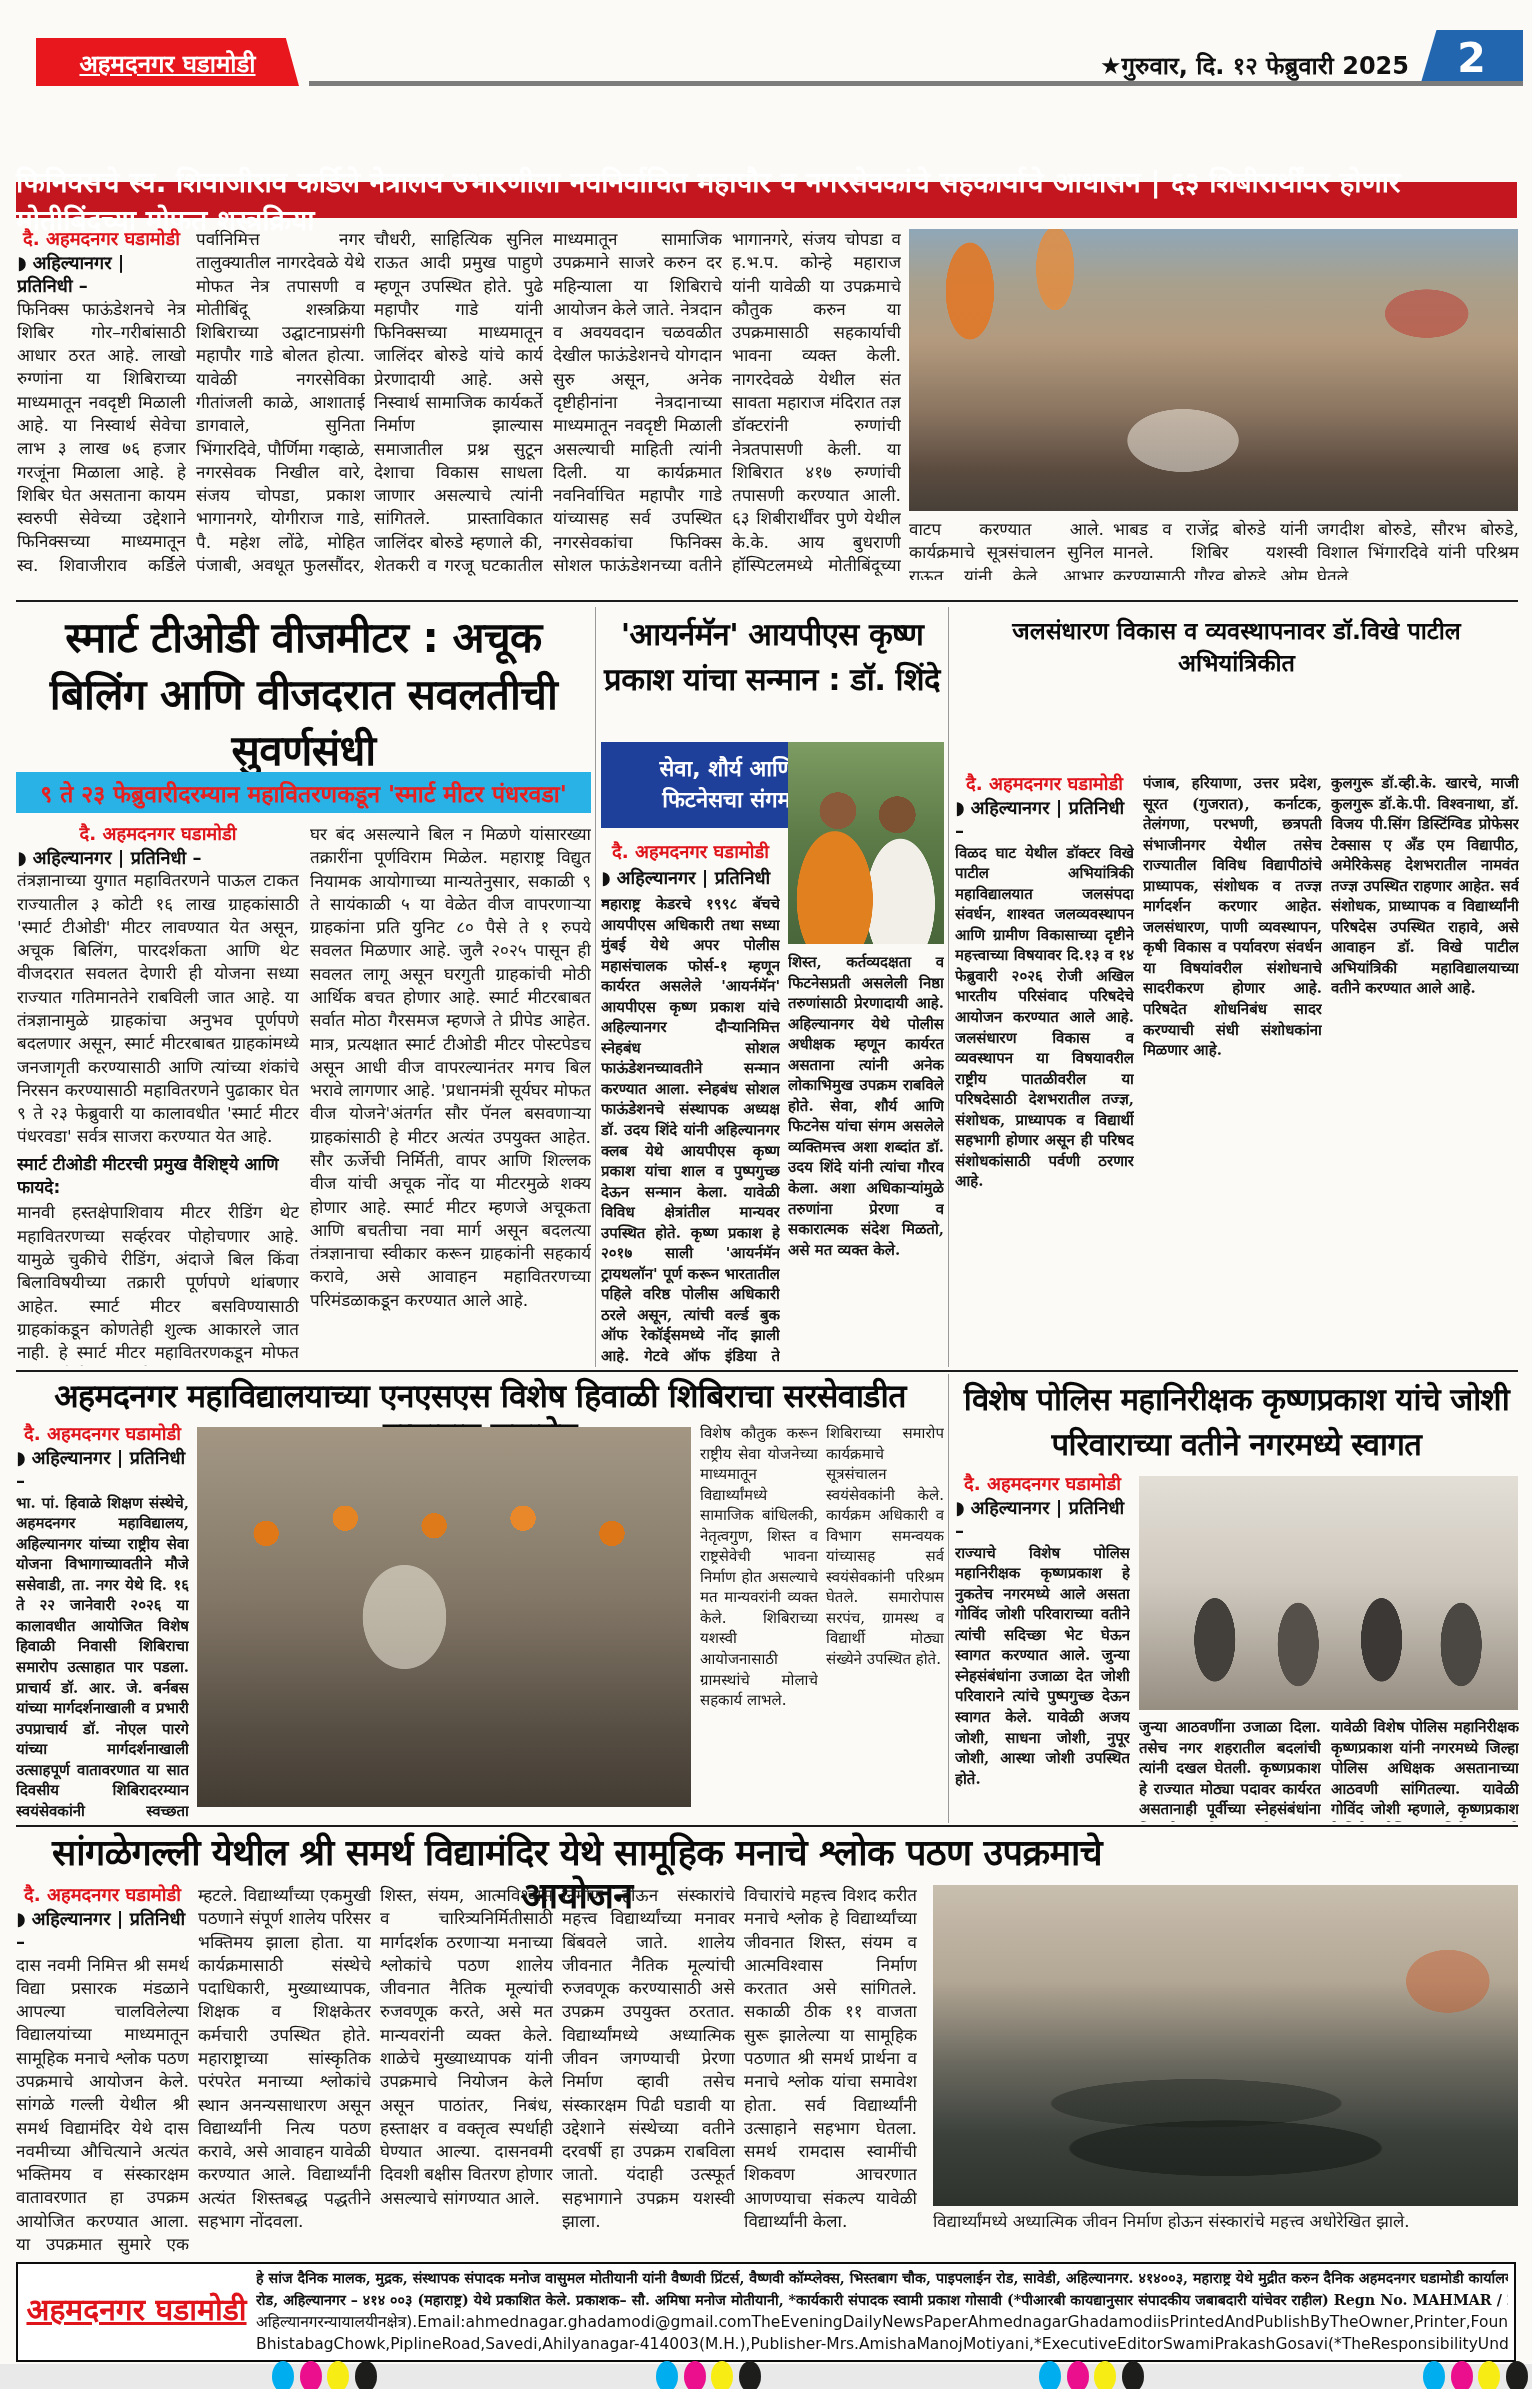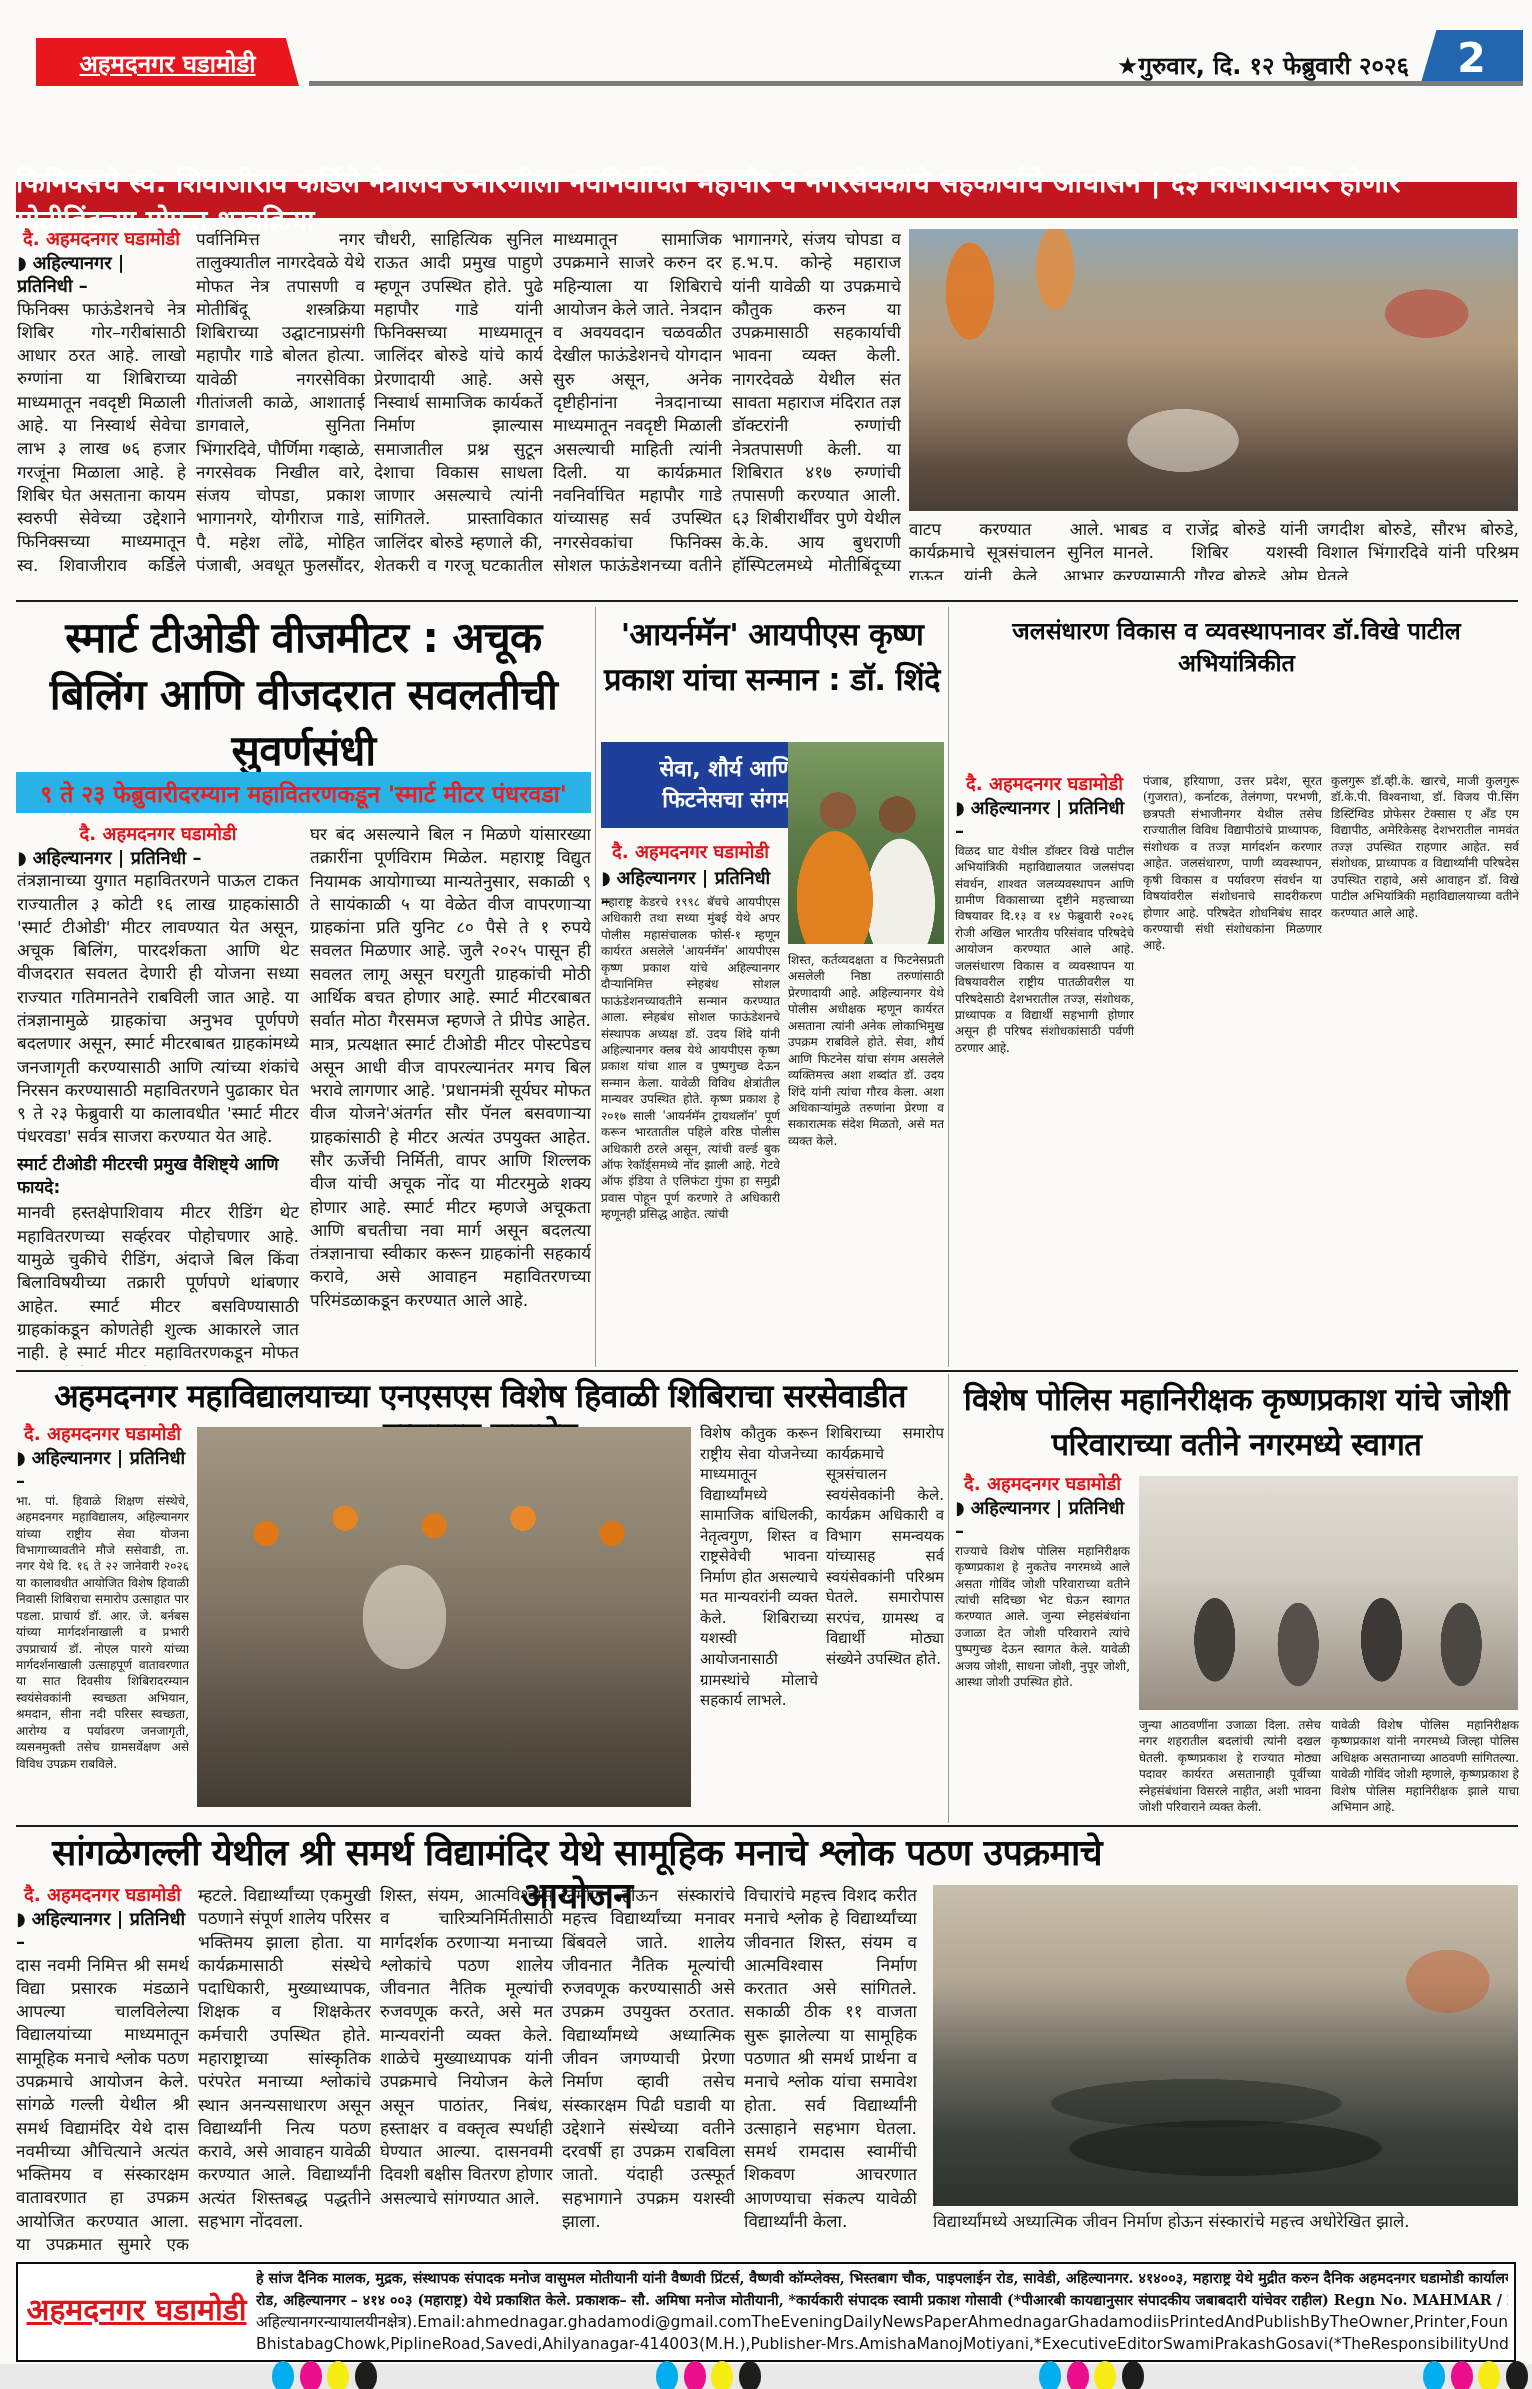--- a/index.html
+++ b/index.html
@@ -4,39 +4,39 @@
 <style>
   html,body{margin:0;padding:0;background:#dedcd6;}
   .page{position:relative;width:1533px;height:2389px;background:#fbfaf6;overflow:hidden;
         font-family:"DejaVu Serif",serif;color:#121212;}
   .abs{position:absolute;}
   .headline{font-family:"DejaVu Sans",sans-serif;font-weight:800;color:#0a0a0a;text-align:center;letter-spacing:-0.6px;}
   .kicker{font-family:"DejaVu Sans",sans-serif;font-weight:700;color:#0a0a0a;text-align:center;}
   .credit{font-family:"DejaVu Sans",sans-serif;font-weight:700;color:#e0151c;text-align:center;font-size:18.3px;line-height:1.25;}
   .byline{font-family:"DejaVu Sans",sans-serif;font-weight:700;font-size:18px;line-height:1.3;color:#111;}
   .bodytext{font-size:17px;line-height:1.37;text-align:justify;color:#161616;}
-  .sm{font-size:12px;}
+  .sm{font-size:15px;font-weight:bold;}
   .xs{font-size:15px;}
   .bar{display:flex;align-items:center;justify-content:center;font-family:"DejaVu Sans",sans-serif;font-weight:700;}
   .photo{background-size:cover;background-color:#9a9183;}
   .rule{background:#1c1c1c;}
   .vrule{background:#9a9a9a;}
   .feature-head{font-weight:700;font-family:"DejaVu Sans",sans-serif;font-size:17px;margin:3.4px 0;}
   .footer-line{white-space:nowrap;overflow:hidden;}
   .dot{display:inline-block;width:22px;height:31px;border-radius:50%;margin:0 2.9px;vertical-align:middle;}
 </style>
 </head>
 <body>
 
 <div class="page">
 
   <div class="abs" style="left:36px;top:38px;width:263px;height:48px;background:#e8171d;clip-path:polygon(0 0,95% 0,100% 100%,0 100%);display:flex;align-items:center;justify-content:center;">
     <span style="color:#fff;font-family:'DejaVu Sans',sans-serif;font-weight:800;font-size:24px;text-decoration:underline;">अहमदनगर घडामोडी</span>
   </div>
-  <div class="abs" style="left:1088px;top:48px;width:321px;text-align:right;font-family:'DejaVu Sans',sans-serif;font-weight:700;font-size:24px;color:#101010;">★गुरुवार, दि. १२ फेब्रुवारी २०२६</div>
+  <div class="abs" style="left:1088px;top:48px;width:321px;text-align:right;font-family:'DejaVu Sans',sans-serif;font-weight:700;font-size:24px;color:#101010;">★गुरुवार, दि. १२ फेब्रुवारी 2025</div>
   <div class="abs" style="left:1420px;top:30px;width:103px;height:56px;background:#2166ae;clip-path:polygon(16% 0,100% 0,100% 100%,0 100%);display:flex;align-items:center;justify-content:center;">
     <span style="color:#fff;font-family:'DejaVu Sans',sans-serif;font-weight:800;font-size:41px;">2</span>
   </div>
   <div class="abs" style="left:309px;top:81px;width:1214px;height:5.2px;background:#7c7c7c;"></div>
 
   <div class="abs bar" style="left:16px;top:182px;width:1501px;height:36px;background:#c4161e;color:#fff;font-size:28px;">फिनिक्सचे स्व. शिवाजीराव कर्डिले नेत्रालय उभारणीला नवनिर्वाचित महापौर व नगरसेवकांचे सहकार्याचे आधासन | ६३ शिबीरार्थींवर होणार मोतीबिंदूच्या मोफत शस्त्रक्रिया</div>
 
   <div class="abs" style="left:17px;top:228px;width:169px;height:350px;overflow:hidden;">
     <div class="credit">दै. अहमदनगर घडामोडी</div>
     <div class="byline">◗ अहिल्यानगर | प्रतिनिधी –</div>

